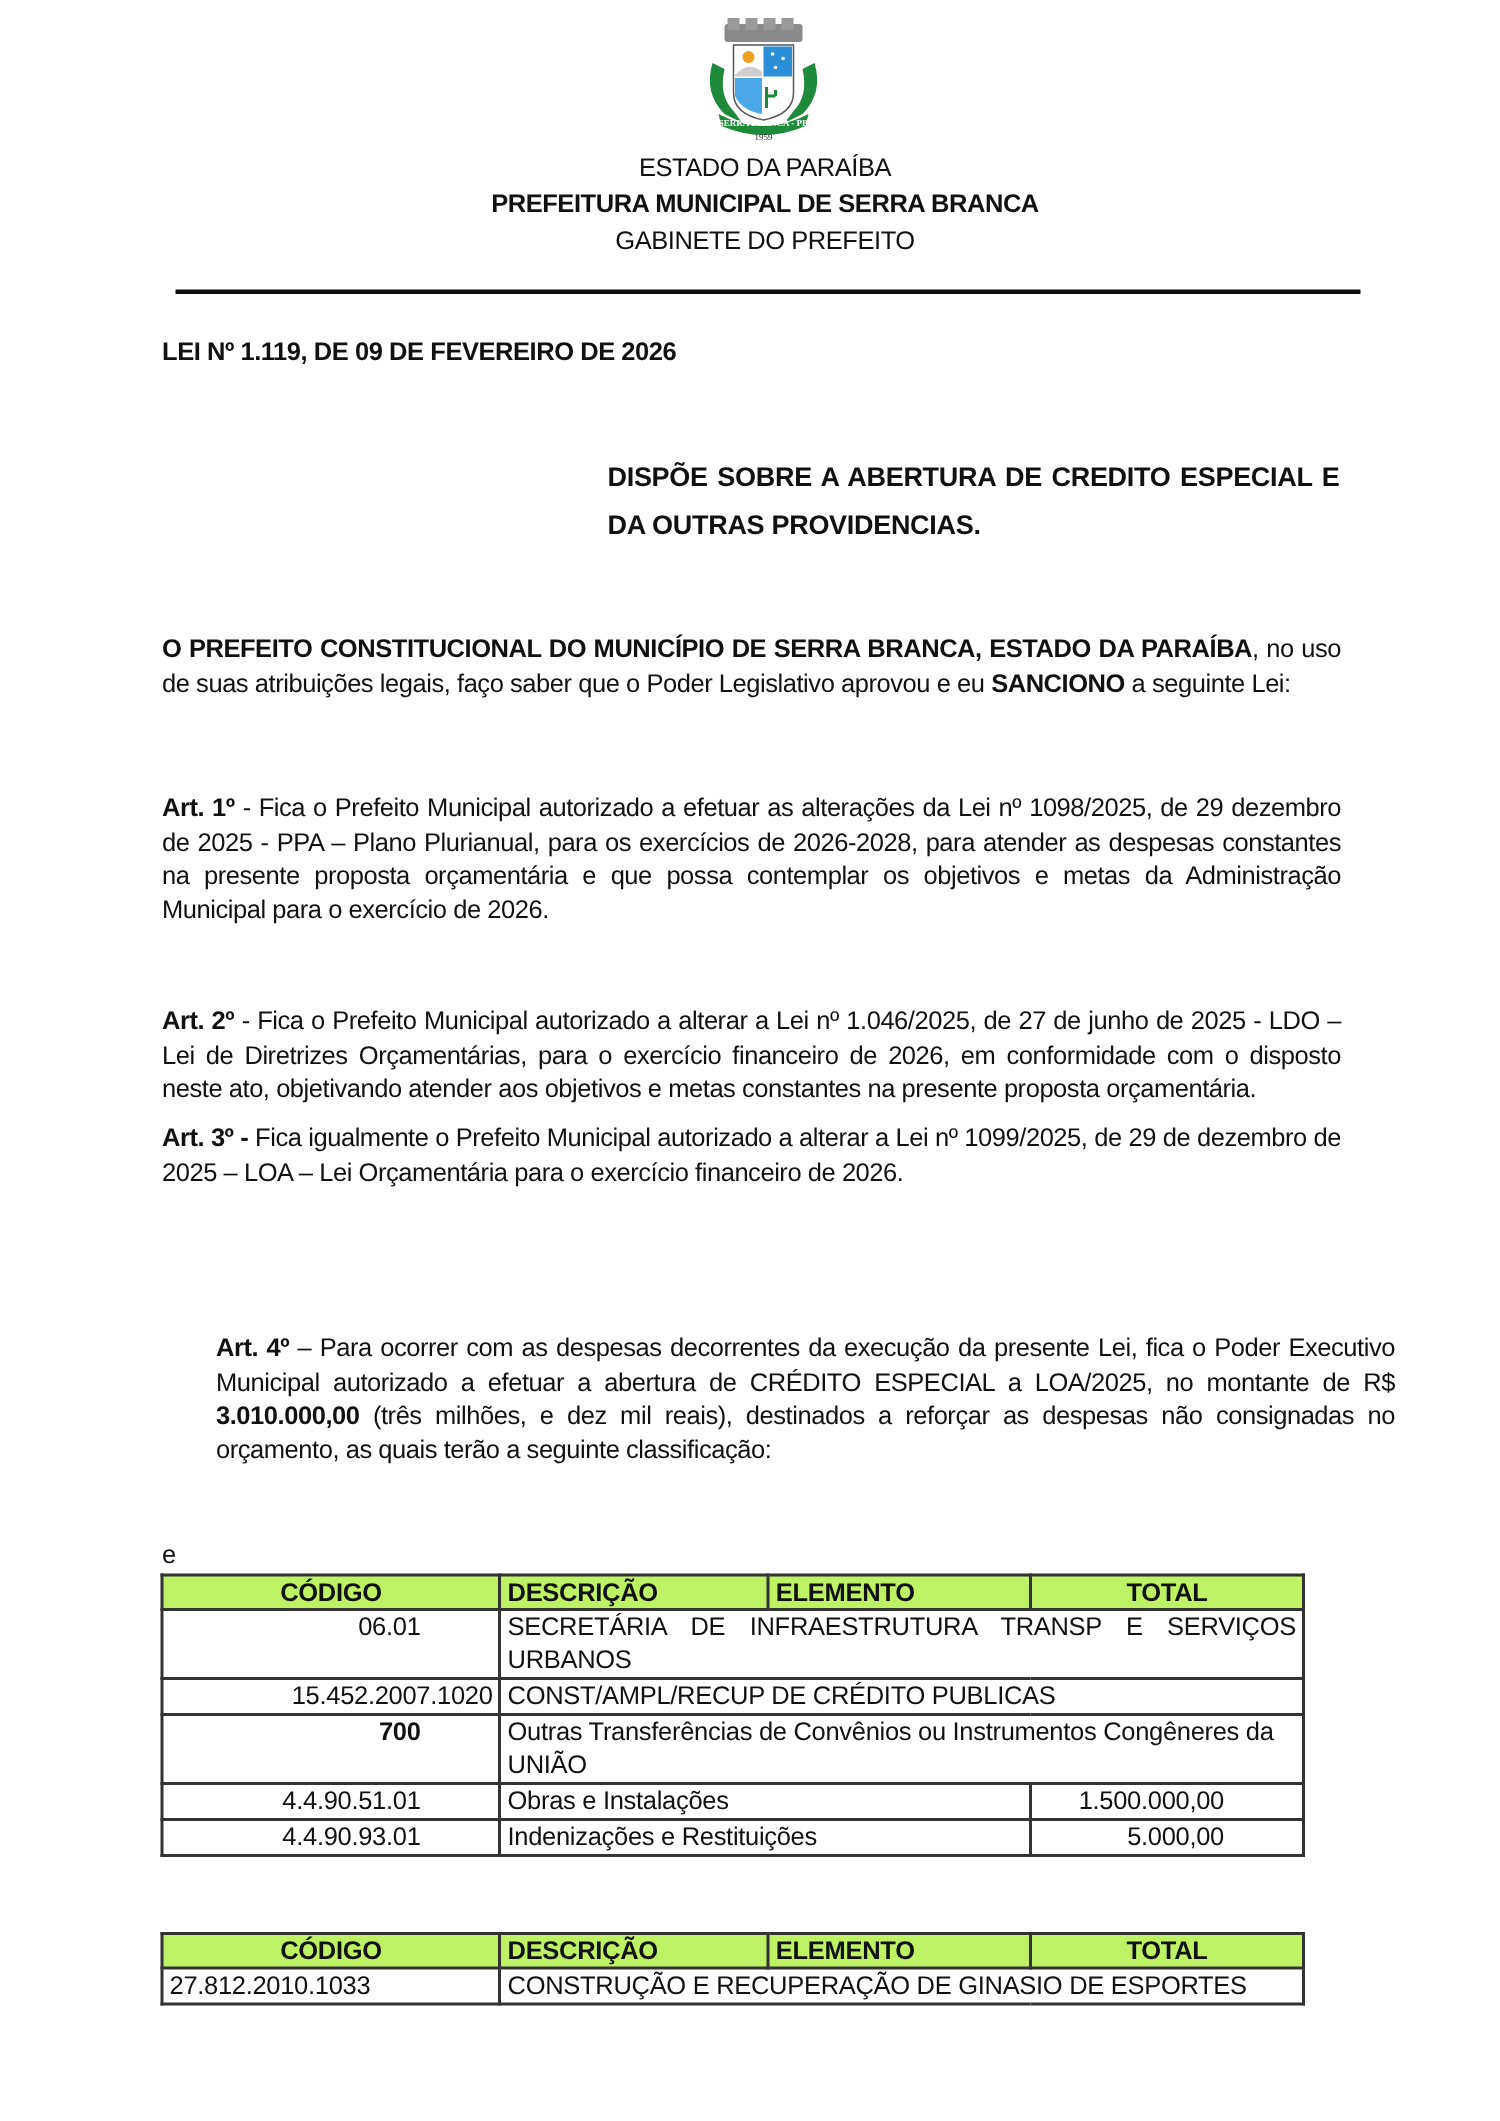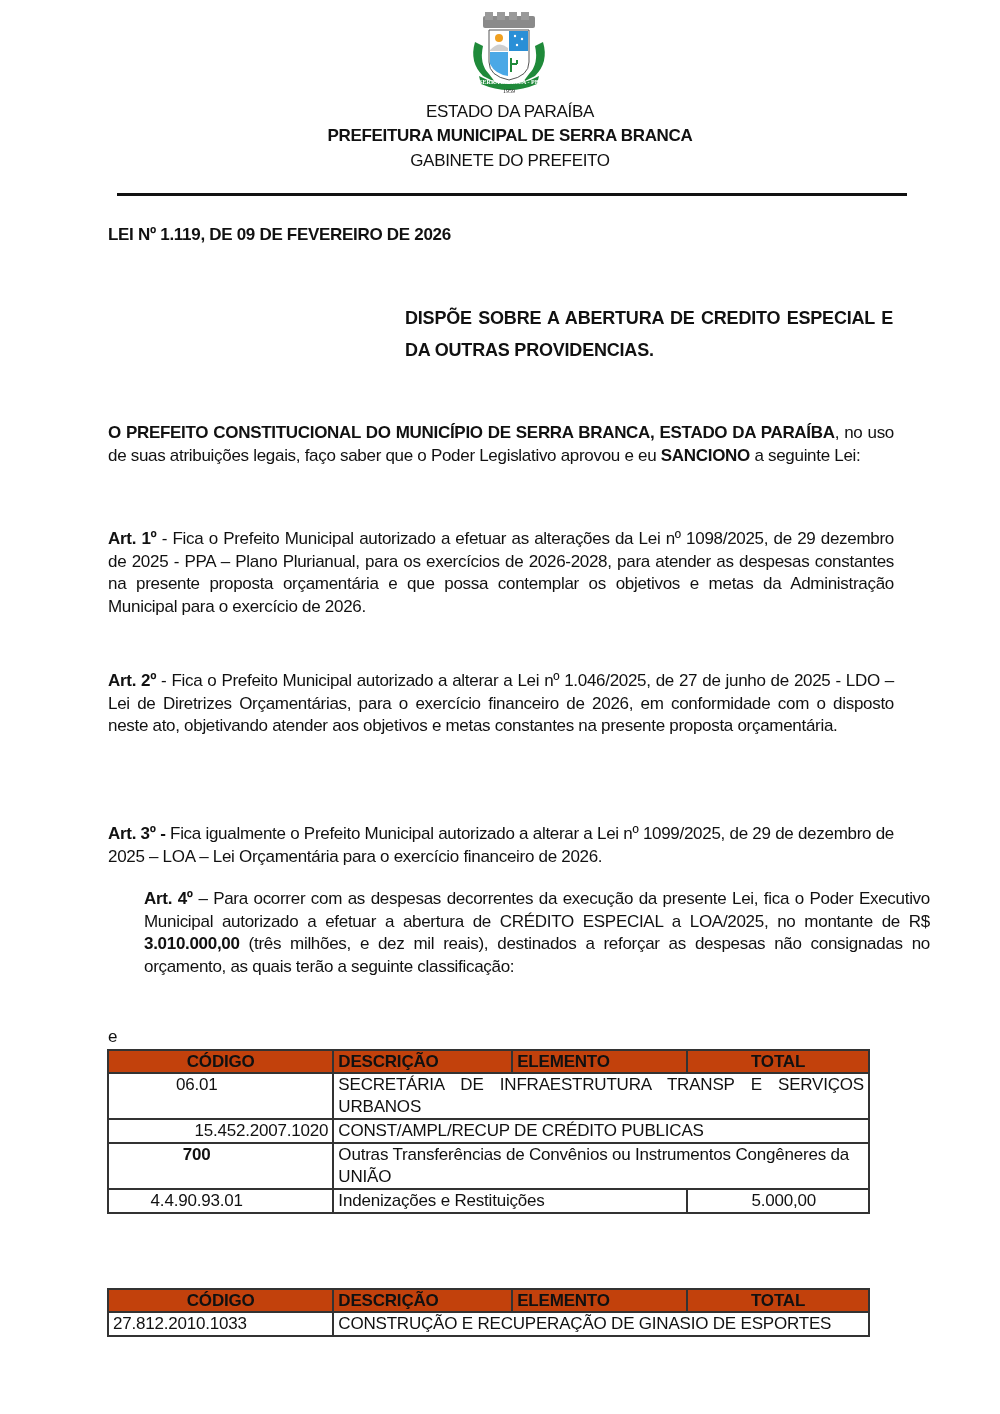--- a/index.html
+++ b/index.html
@@ -9,33 +9,33 @@
   .hdr.l1 { top:102px; }
   .hdr.l2 { top:126px; font-weight:bold; }
   .hdr.l3 { top:151px; }
   .rule { position:absolute; left:117px; top:193px; width:790px; height:3px; background:#111; }
   .lawtitle { position:absolute; left:108px; top:225px; font-size:17px; font-weight:bold; letter-spacing:-0.3px; }
   .ementa { position:absolute; left:405px; top:302px; width:488px; font-size:18px; font-weight:bold; line-height:32px; text-align:justify; text-align-last:left; letter-spacing:-0.2px; }
   .para { position:absolute; left:108px; width:786px; font-size:17px; line-height:22.5px; text-align:justify; letter-spacing:-0.3px; }
   .p0 { top:422px; }
   .p1 { top:528px; }
   .p2 { top:670px; }
-  .p3 { top:823px; }
+  .p3 { top:748px; }
   .p4 { top:888px;margin-left:36px; }
   .e-letter { position:absolute; left:108px; top:1027px; font-size:17px; }
   table.ct { position:absolute; left:107px; border-collapse:collapse; font-size:17px; letter-spacing:-0.2px; }
   table.ct td { border:2px solid #333; padding:0 4px; line-height:22px; vertical-align:top; }
-  table.ct tr.head td { background:#c2410c; font-weight:bold; padding:0 4px; line-height:21px; }
+  table.ct tr.head td { background:#bef264; font-weight:bold; padding:0 4px; line-height:21px; }
   .t1 { top:1049px; width:763px; }
   .t2 { top:1288px; width:763px; }
   .c1 { width:213px; text-align:right; }
   .c2 { width:167px; }
   .c3 { width:163px; }
   .c4 { width:170px;margin-left:41px; }
-  .code-right { text-align:center; padding-right:52px !important; }
+  .code-right { text-align:right; padding-right:52px !important; }
   .center { text-align:center; }
   .b { font-weight:bold; }
 </style>
 </head>
 <body>
 
 <div class="crest">
   <svg width="88" height="82" viewBox="0 0 88 82">
 
     <rect x="18" y="4" width="52" height="12" fill="#8a8a8a" rx="2"></rect>
@@ -96,20 +96,25 @@
   </tr>
   <tr>
     <td style="text-align:right;">15.452.2007.1020</td>
     <td colspan="3">CONST/AMPL/RECUP  DE CRÉDITO PUBLICAS</td>
   </tr>
   <tr>
     <td class="code-right b">700</td>
     <td colspan="3">Outras Transferências de Convênios ou Instrumentos Congêneres da UNIÃO</td>
   </tr>
   <tr>
+    <td class="code-right">4.4.90.51.01</td>
+    <td colspan="2">Obras e Instalações</td>
+    <td style="text-align:right; padding-right:52px;">1.500.000,00</td>
+  </tr>
+  <tr>
     <td class="code-right">4.4.90.93.01</td>
     <td colspan="2">Indenizações e Restituições</td>
     <td style="text-align:right; padding-right:52px;">5.000,00</td>
   </tr>
 </tbody>
   </table>
 
 <table class="ct t2">
   <tbody>
       <tr class="head">

